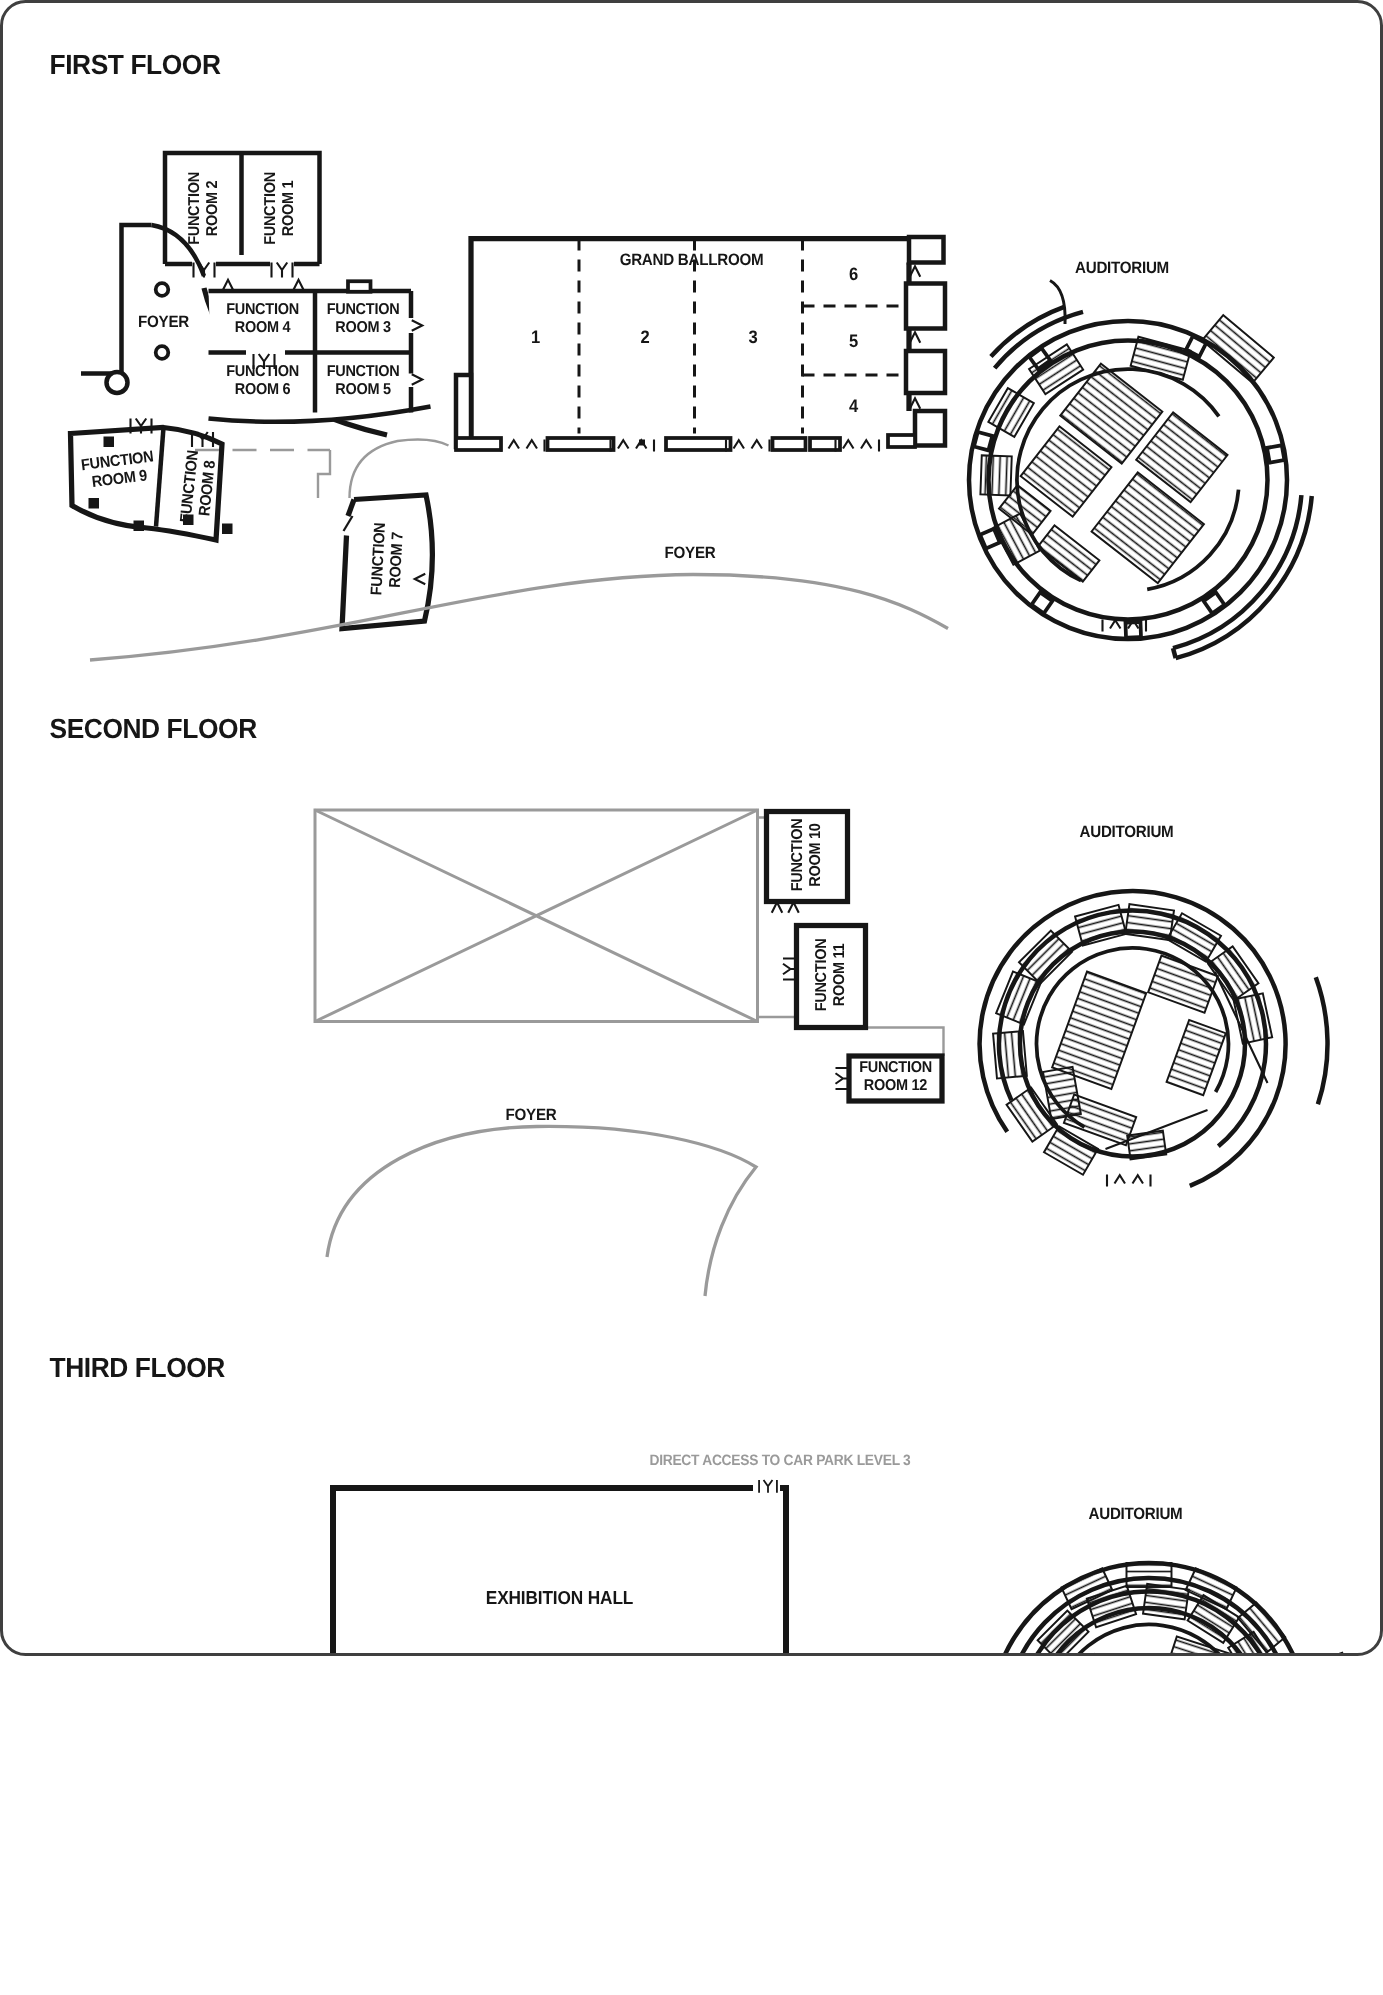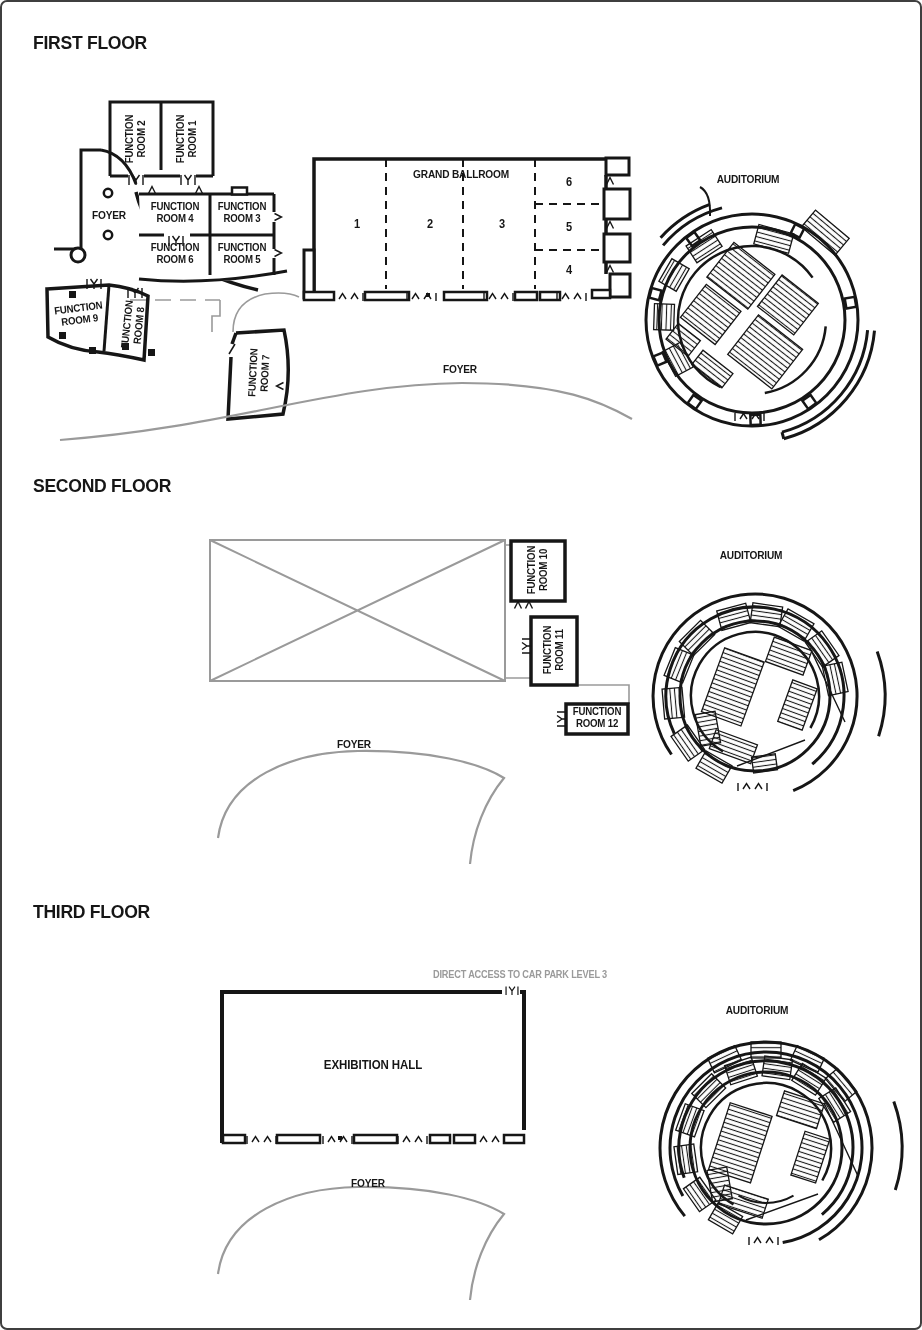--- a/index.html
+++ b/index.html
@@ -1,19 +1,19 @@
 <!DOCTYPE html>
 <html><head>
 <meta charset="utf-8">
 <style>
   html,body{margin:0;padding:0;background:#ffffff;}
   .page{
-    position:relative;width:922px;height:1330px;background:#fff;
+    position:relative;width:922px;height:1104px;background:#fff;
     font-family:"Liberation Sans",sans-serif;
-    border:2px solid #3f3f3f;border-radius:7px;box-sizing:border-box;
+    border:2px solid #3f3f3f;border-radius:17px;box-sizing:border-box;
     overflow:hidden;
   }
   svg.plan{position:absolute;left:0;top:0;}
   
   .i1{stroke:#161616;stroke-width:1.4;fill:none}
   .i15{stroke:#161616;stroke-width:1.5;fill:none}
   .i2{stroke:#161616;stroke-width:2;fill:none}
   .i25{stroke:#161616;stroke-width:2.5;fill:none}
   .i3{stroke:#161616;stroke-width:3;fill:none}
   .i35{stroke:#161616;stroke-width:3.5;fill:none}

